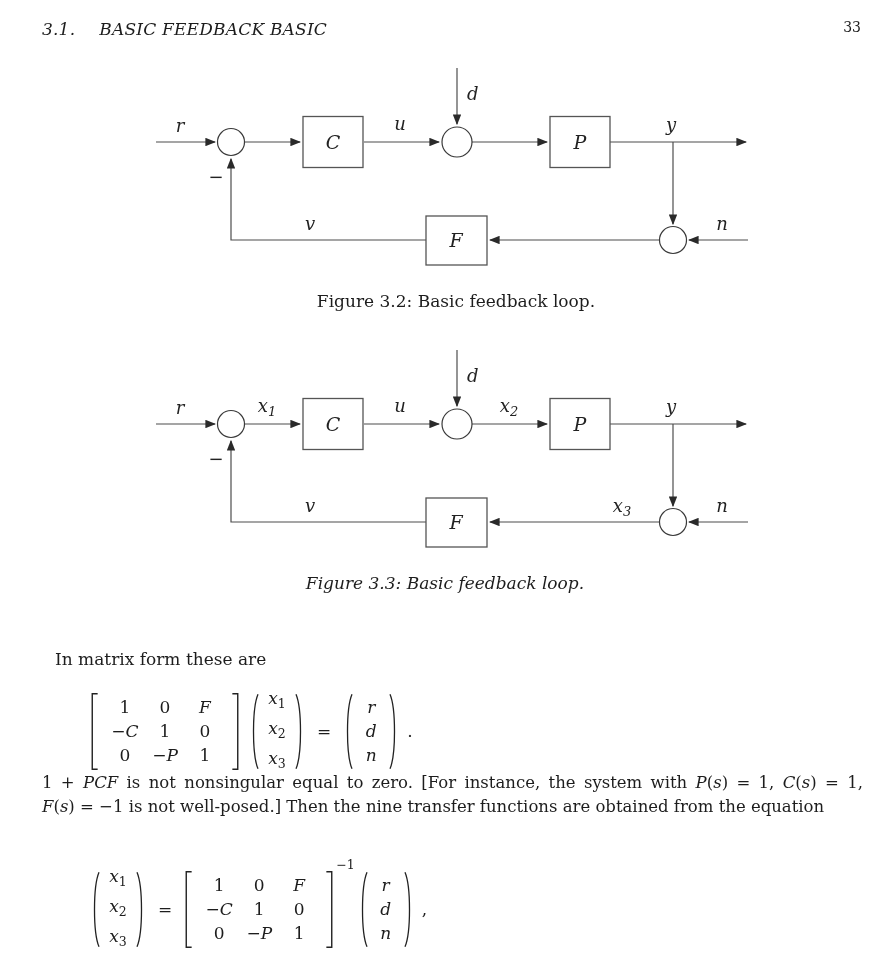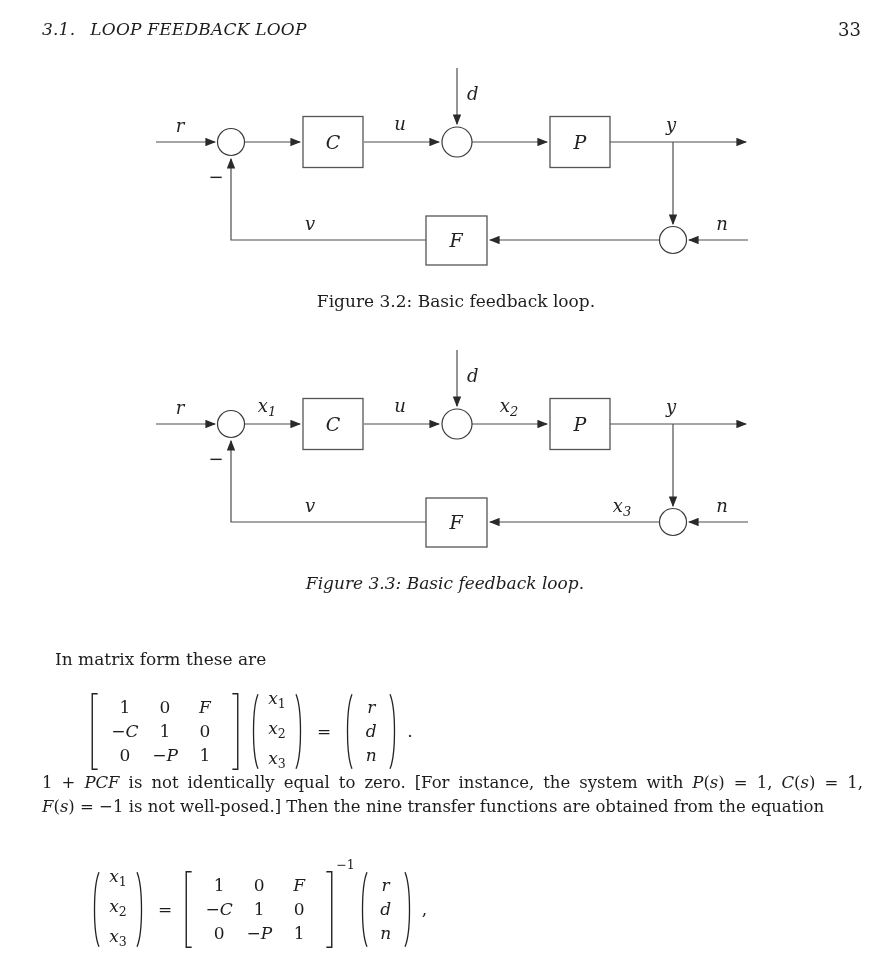--- a/index.html
+++ b/index.html
@@ -1,22 +1,22 @@
 <!DOCTYPE html>
 <html><head>
 <meta charset="utf-8">
 <style>
   html,body{margin:0;padding:0;background:#ffffff;}
   .page{position:relative;width:890px;height:956px;background:#ffffff;overflow:hidden;
         font-family:"DejaVu Serif","Liberation Serif",serif;color:#1d1d1d;}
   
   .hdr-left{position:absolute;left:42px;top:19px;font-size:17px;font-style:italic;
             letter-spacing:.2px;white-space:nowrap;}
-  .hdr-left .num{margin-right:15px;}
-  .hdr-right{position:absolute;right:29px;top:19px;font-size:18px;text-align:right;}
+  .hdr-left .num{margin-right:24px;}
+  .hdr-right{position:absolute;right:29px;top:19px;font-size:14px;text-align:right;}
   
   .fig{position:absolute;overflow:visible;}
   .fig line,.fig path.wire{stroke:#4d4d4d;stroke-width:1.2;fill:none;}
   .fig rect{fill:#ffffff;stroke:#555555;stroke-width:1.3;}
   .fig circle{fill:#ffffff;stroke:#3a3a3a;stroke-width:1.2;}
   .fig text{fill:#222222;font-family:"DejaVu Serif","Liberation Serif",serif;}
   .dlbl{font-size:18px;font-style:italic;}
   .blbl{font-size:19px;font-style:italic;text-anchor:middle;}
   .caption{position:absolute;left:0;width:890px;text-align:center;font-size:17px;}
   
@@ -39,21 +39,21 @@
   .prn{width:10px;height:77px;}
   .brk path,.prn path{stroke:#222;fill:none;vector-effect:non-scaling-stroke;}
   .brk path{stroke-width:1.4;}
   .prn path{stroke-width:1.3;}
 </style>
 </head>
 <body>
 
 <div class="page">
 
-  <div class="hdr-left"><span class="num">3.1.</span><span>LOOP FEEDBACK LOOP</span></div>
+  <div class="hdr-left"><span class="num">3.1.</span><span>BASIC FEEDBACK BASIC</span></div>
   <div class="hdr-right">33</div>
 
   <svg class="fig" style="left:140px;top:58px;" width="620" height="222" viewBox="140 58 620 222">
     <defs>
       <marker id="arr" markerWidth="9" markerHeight="7" refX="8" refY="3.5" orient="auto">
         <path d="M0,0 L9,3.5 L0,7 Z" fill="#2a2a2a"></path>
       </marker>
     </defs>
     <line x1="156" y1="142" x2="215" y2="142" marker-end="url(#arr)"></line>
     <line x1="245" y1="142" x2="300" y2="142" marker-end="url(#arr)"></line>
@@ -157,21 +157,21 @@
       <span class="mi">d</span>
       <span class="mi">n</span>
     </div>
     <svg class="prn" viewBox="0 0 10 100" preserveAspectRatio="none">
         <path d="M1,1.5 C7,20 7,80 1,98.5"></path>
       </svg>
     <span class="term">.</span>
   </div>
 
   <div class="para">
-    <div class="jl"><span class="rm">1 + </span><span class="mi">PCF</span><span class="rm"> is not identically equal to zero. [For instance, the system with </span><span class="mi">P</span><span class="rm">(</span><span class="mi">s</span><span class="rm">) = 1, </span><span class="mi">C</span><span class="rm">(</span><span class="mi">s</span><span class="rm">) = 1,</span></div>
+    <div class="jl"><span class="rm">1 + </span><span class="mi">PCF</span><span class="rm"> is not nonsingular equal to zero. [For instance, the system with </span><span class="mi">P</span><span class="rm">(</span><span class="mi">s</span><span class="rm">) = 1, </span><span class="mi">C</span><span class="rm">(</span><span class="mi">s</span><span class="rm">) = 1,</span></div>
     <div><span class="mi">F</span><span class="rm">(</span><span class="mi">s</span><span class="rm">) = −1 is not well-posed.] Then the nine transfer functions are obtained from the equation</span></div>
   </div>
 
   <div class="eq" style="left:90px;top:864px;">
     <svg class="prn" viewBox="0 0 10 100" preserveAspectRatio="none">
         <path d="M9,1.5 C3,20 3,80 9,98.5"></path>
       </svg>
     <div class="vec">
       <span><span class="mi">x</span><span class="msub">1</span></span>
       <span><span class="mi">x</span><span class="msub">2</span></span>

